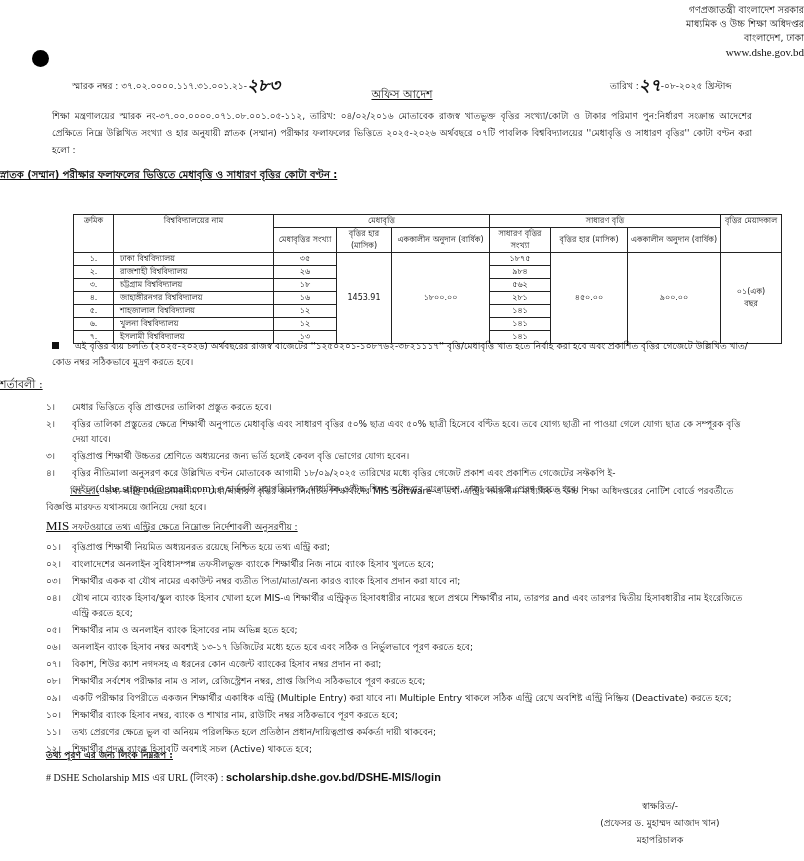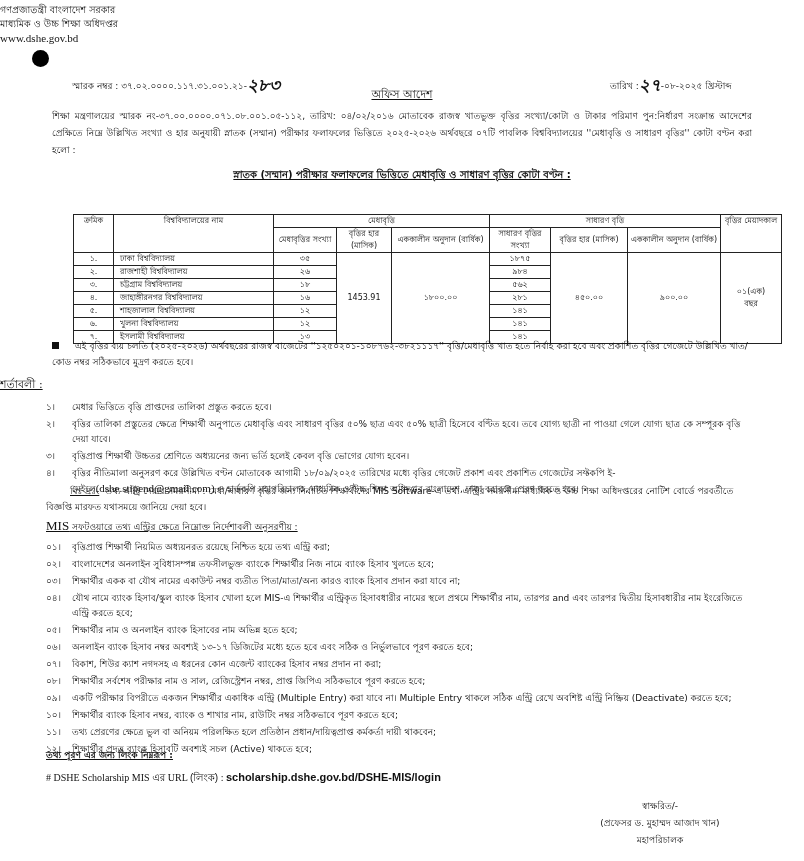--- a/index.html
+++ b/index.html
@@ -1,27 +1,27 @@
 <!DOCTYPE html>
 <html><head>
 <meta charset="utf-8">
 <style>
   html, body { margin: 0; padding: 0; background: #ffffff; }
   body { width: 804px; height: 861px; position: relative; overflow: hidden;
          font-family: "DejaVu Sans", "Liberation Sans", sans-serif; color: #111; }
   .abs { position: absolute; }
-  .hdr { left: 0; width: 804px; text-align: left; font-size: 9.5px; line-height: 14px; }
+  .hdr { left: 0; width: 804px; text-align: right; font-size: 9.5px; line-height: 14px; }
   .dot { left: 32px; top: 50px; width: 17px; height: 17px; border-radius: 50%; background: #000; }
   .memo { left: 72px; top: 70px; font-size: 9px; }
   .memo .hand { font-family: Liberation Sans, sans-serif; font-size: 17px; font-style: italic; font-weight: bold; position: relative; top: 2px; }
   .date { left: 610px; top: 70px; font-size: 9px; }
   .date .hand { font-family: "DejaVu Serif", serif; font-size: 17px; font-style: italic; font-weight: bold; position: relative; top: 2px; }
   .title { left: 0; width: 804px; top: 86px; text-align: center; font-size: 11px; text-decoration: underline; }
   .para { left: 52px; width: 700px; font-size: 9px; line-height: 17px; text-align: justify; }
-  .tbl-title { left: 0; width: 804px; top: 167px; text-align: center; font-size: 10px; font-weight: bold; text-decoration: underline; }
+  .tbl-title { left: 0; width: 804px; top: 167px; text-align: left; font-size: 10px; font-weight: bold; text-decoration: underline; }
   table.quota { position: absolute; left: 73px; top: 190px; width: 648px; border-collapse: collapse; font-size: 8px; table-layout: fixed; margin-top: 24px; }
   table.quota td, table.quota th { border: 1px solid #222; font-weight: normal; text-align: center; padding: 0 2px; }
   table.quota th { line-height: 12px; }
   table.quota td { height: 12px; line-height: 12px; }
   table.quota td.name { text-align: left; padding-left: 6px; }
   .bullet-row { left: 52px; width: 700px; top: 338px; font-size: 9px; line-height: 16px; }
   .bullet-row .sq { display: inline-block; width: 7px; height: 7px; background: #111; margin-right: 16px; }
   .sub-title { left: 0; width: 804px; font-size: 11px; text-decoration: underline; }
   .list { left: 46px; width: 706px; font-size: 9px; }
   .li { position: relative; padding-left: 26px; line-height: 15px; margin-bottom: 2px; }
@@ -36,20 +36,21 @@
   .link-row .small { font-family: Liberation Sans, sans-serif; font-size: 10px; }
   .link-row .url { font-family: "Liberation Sans", sans-serif; font-weight: bold; font-size: 11px; }
   .sign { left: 560px; width: 200px; text-align: center; font-size: 9px; line-height: 17px; top: 798px; }
 </style>
 </head>
 <body>
 
 <div class="abs hdr" style="top:3px;">
   <div>গণপ্রজাতন্ত্রী বাংলাদেশ সরকার</div>
   <div>মাধ্যমিক ও উচ্চ শিক্ষা অধিদপ্তর</div>
+  <div>বাংলাদেশ, ঢাকা</div>
   <div style="font-family:'Liberation Serif',serif;font-size:11px;">www.dshe.gov.bd</div>
 </div>
 
 <div class="abs dot"></div>
 
 <div class="abs memo">
   <span>স্মারক নম্বর : ৩৭.০২.০০০০.১১৭.৩১.০০১.২১-</span><span class="hand">২৮৩</span>
 </div>
 <div class="abs date">
   <span>তারিখ :</span><span class="hand">২৭</span><span>-০৮-২০২৫ খ্রিস্টাব্দ</span>

